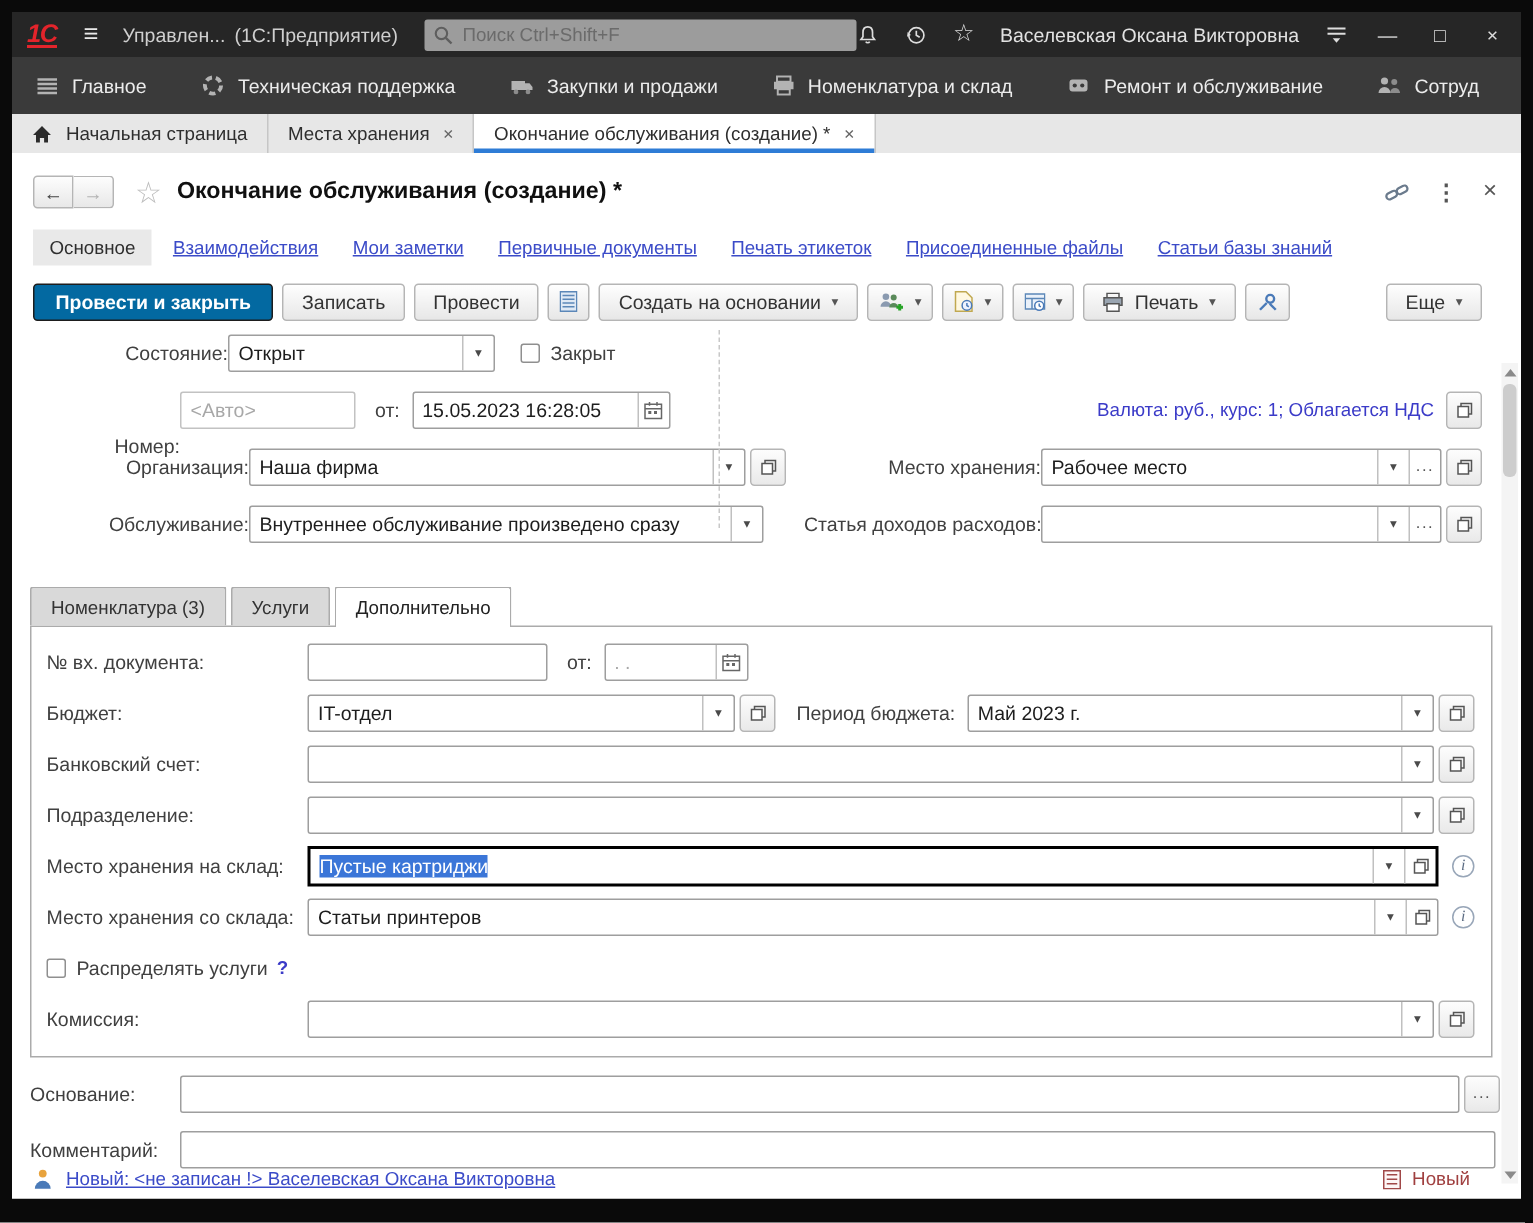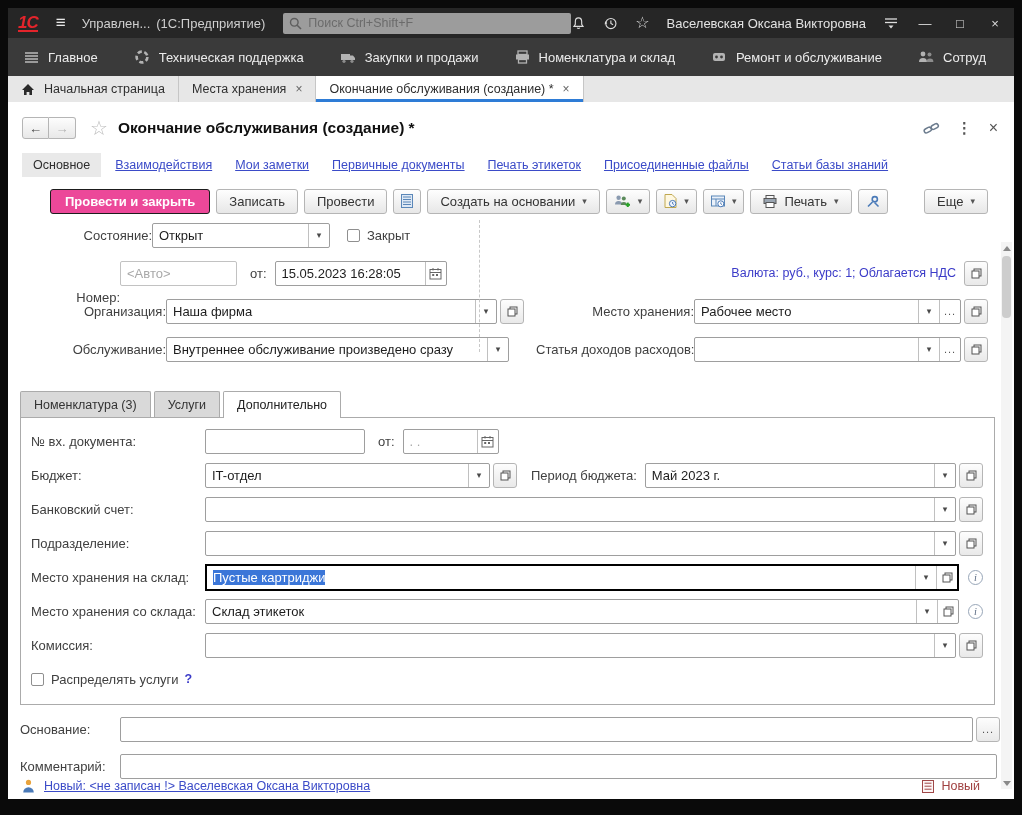--- a/index.html
+++ b/index.html
@@ -42,21 +42,21 @@
   .hicons { margin-left:auto; display:flex; align-items:center; gap:17px; color:#555; }
   .hdots { font-size:15px; font-weight:bold; }
   .hclose { font-size:16px; }
 
   .navrow { display:flex; align-items:center; padding:9px 16px 0 14px; height:37px; flex:0 0 auto; }
   .navactive { background:#e9e9e9; padding:5px 11px; color:#2e2e2e; font-size:12.5px; margin-right:14px; }
   .navlink { color:#3b4bc8; text-decoration:underline; font-size:12.5px; margin-right:23px; white-space:nowrap; }
 
   .toolbar { display:flex; align-items:center; gap:6px; padding:7px 26px 0 14px; height:37px; flex:0 0 auto; }
   .btn { height:25px; padding:0 12px; border:1px solid #b5b5b5; border-radius:3px; background:linear-gradient(#fefefe,#e7e7e7); font-size:13px; color:#333; display:inline-flex; align-items:center; gap:7px; white-space:nowrap; }
-  .btn.primary { background:#ec4899; border-color:#1d1d1d; color:#fff; font-weight:bold; padding:0 14px;margin-left:28px; }
+  .btn.primary { background:#0369a1; border-color:#1d1d1d; color:#fff; font-weight:bold; padding:0 14px; }
   .btn.iconbtn { padding:0 7px; }
   .caret::after { content:"▾"; font-size:9px; color:#555; }
   .btn .caret { display:inline-flex; }
   .more-btn { margin-left:auto; }
 
   
   .fieldsblock { position:relative; padding-top:6px; flex:0 0 auto; }
   .dashsep { position:absolute; left:471px; top:4px; height:132px; border-left:1px dashed #c8c8c8; }
   .frow { display:flex; align-items:center; height:26px; margin:0 26px 0 12px; }
   .frow + .frow { margin-top:12px; }
@@ -522,50 +522,50 @@
                     <rect x="1" y="3" width="7" height="7" fill="#fff" stroke="#555"></rect>
                   </svg>
               </span>
             </span>
             <span class="infoicon">i</span>
           </div>
 
           <div class="drow">
             <span class="dlab">Место хранения со склада:</span>
             <span class="fieldbox" style="flex:1;">
-              <span class="val">Склад этикеток</span>
+              <span class="val">Статьи принтеров</span>
               <span class="seg dd"></span>
               <span class="seg">
                 <svg width="11" height="11" viewBox="0 0 11 11">
                     <rect x="3" y="1" width="7" height="7" fill="none" stroke="#555"></rect>
                     <rect x="1" y="3" width="7" height="7" fill="#fff" stroke="#555"></rect>
                   </svg>
               </span>
             </span>
             <span class="infoicon">i</span>
           </div>
 
           <div class="drow">
+            <span class="cb"></span>
+            <span class="cblab">Распределять услуги</span>
+            <span class="bluelink" style="margin-left:6px; font-weight:bold; text-decoration:none;">?</span>
+          </div>
+
+          <div class="drow">
             <span class="dlab">Комиссия:</span>
             <span class="fieldbox" style="flex:1;">
               <span class="val"></span>
               <span class="seg dd"></span>
             </span>
             <span class="abtn">
               <svg width="11" height="11" viewBox="0 0 11 11">
                   <rect x="3" y="1" width="7" height="7" fill="none" stroke="#555"></rect>
                   <rect x="1" y="3" width="7" height="7" fill="#fff" stroke="#555"></rect>
                 </svg>
             </span>
-          </div>
-
-          <div class="drow">
-            <span class="cb"></span>
-            <span class="cblab">Распределять услуги</span>
-            <span class="bluelink" style="margin-left:6px; font-weight:bold; text-decoration:none;">?</span>
           </div>
 
         </div>
       </div>
 
       <div class="brow">
         <span class="blab">Основание:</span>
         <span class="fieldbox">
             <span class="val"></span>
           </span>

